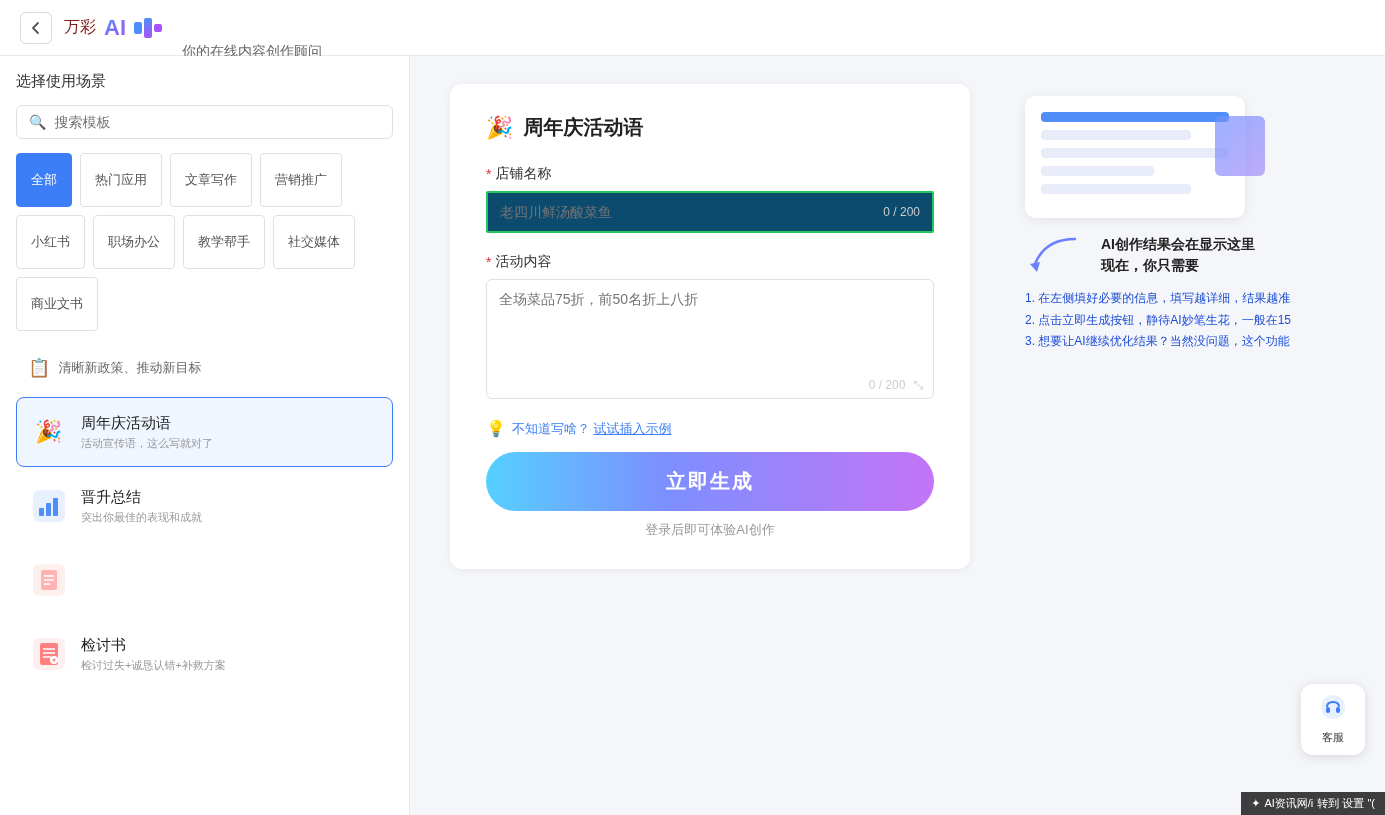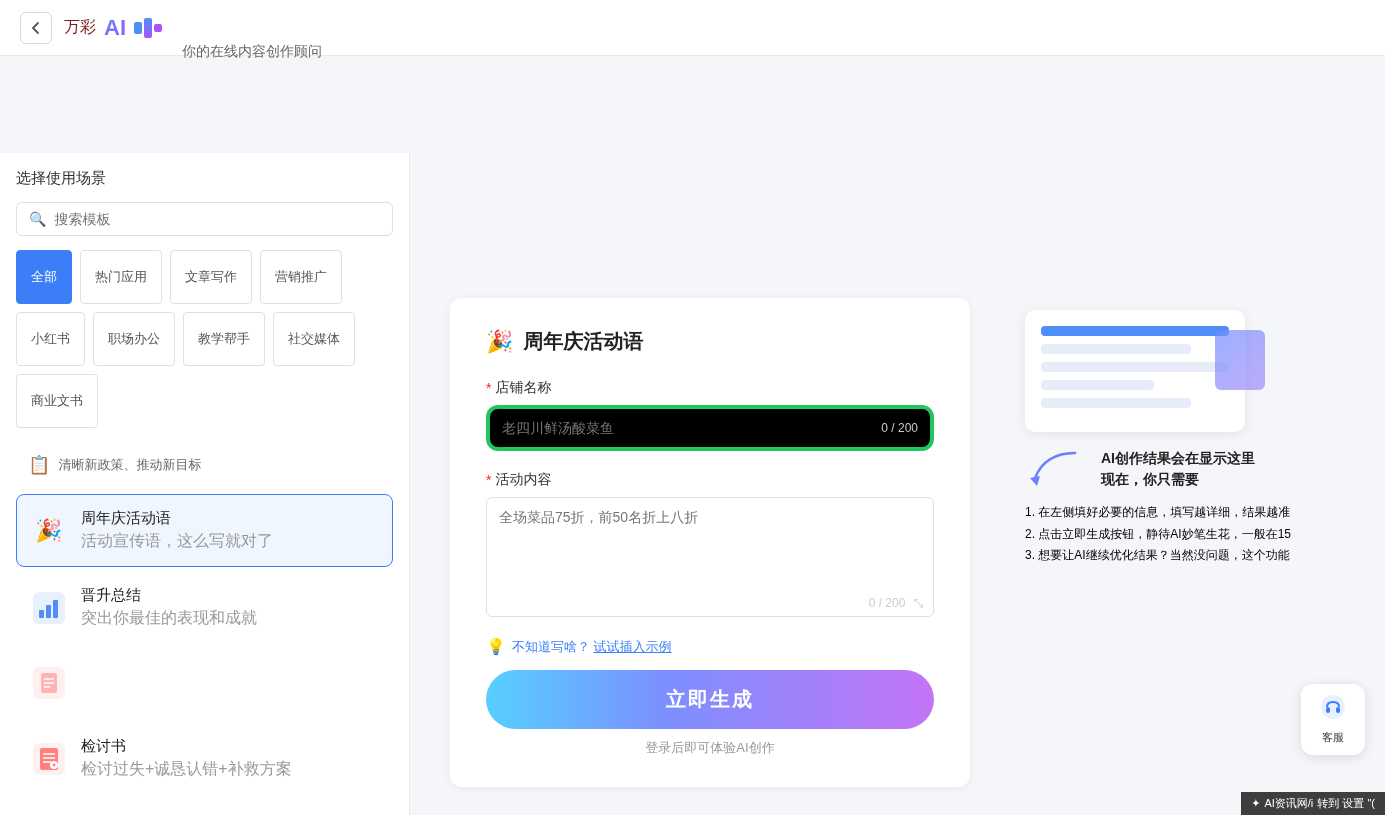--- a/index.html
+++ b/index.html
@@ -19,21 +19,21 @@
     .logo-area { display: flex; align-items: center; gap: 8px; }
     .logo-text { font-size: 16px; font-weight: normal; color: #7f1d1d; }
     .logo-ai {
       background: linear-gradient(135deg, #4f8ef7, #a855f7);
       -webkit-background-clip: text; -webkit-text-fill-color: transparent;
       font-size: 22px; font-weight: bold;
     }
     .header-subtitle { color: #666; font-size: 14px; margin-left: 8px; margin-top: 48px; }
 
     
-    .main-layout { display: flex; flex: 1; overflow: hidden; align-items: flex-end; }
+    .main-layout { display: flex; flex: 1; overflow: hidden; }
 
     
     .sidebar {
       width: 410px; background: #fff; border-right: 1px solid #e8e8e8;
       display: flex; flex-direction: column; padding: 16px;
       overflow-y: auto;
     }
     .sidebar-title { font-size: 15px; color: #333; font-weight: 500; margin-bottom: 14px; }
     .search-box {
       display: flex; align-items: center; gap: 8px;
@@ -59,21 +59,21 @@
     
     .list-item {
       display: flex; align-items: center; gap: 12px;
       padding: 14px 12px; border-radius: 8px; cursor: pointer;
       margin-bottom: 4px;
     }
     .list-item.active { background: #f0f6ff; border: 1.5px solid #3b7ef8; }
     .list-item:not(.active) { border: 1.5px solid transparent; }
     .item-icon { width: 40px; height: 40px; flex-shrink: 0; display: flex; align-items: center; justify-content: center; font-size: 22px; }
     .item-text .item-title { font-size: 15px; font-weight: 500; color: #222; margin-bottom: 3px; }
-    .item-text .item-desc { font-size: 16px; color: #999; }
+    .item-text .item-desc { font-size: 11px; color: #999; }
 
     
     .promo-item {
       display: flex; align-items: center; gap: 8px;
       padding: 10px 12px; margin-bottom: 8px;
     }
     .promo-icon { color: #4f8ef7; font-size: 18px; }
     .promo-text { font-size: 13px; color: #666; }
 
     
@@ -92,22 +92,22 @@
     .form-title { font-size: 20px; font-weight: 600; color: #222; }
 
     .field-label {
       font-size: 14px; color: #333; font-weight: 500; margin-bottom: 8px;
       display: flex; align-items: center; gap: 4px;
     }
     .required { color: #f5222d; }
     .field-group { margin-bottom: 20px; }
 
     .input-wrapper {
-      border: 4px solid #22c55e; border-radius: 12px;
-      overflow: hidden; background: #000000;
+      border: 2px solid #22c55e; border-radius: 2px;
+      overflow: hidden; background: #0c4a6e;
     }
     .input-row {
       display: flex; align-items: center; padding: 0 12px;
     }
     .input-row input {
       flex: 1; border: none; outline: none;
       font-size: 14px; color: #ccc; padding: 11px 0;
       background: transparent;
     }
     .char-count { font-size: 12px; color: #ccc; white-space: nowrap; }
@@ -175,21 +175,21 @@
       background: linear-gradient(135deg, #6e8fff, #a78bfa);
       border-radius: 6px; opacity: 0.7;
     }
     .arrow-annotation {
       display: flex; align-items: flex-start; gap: 16px;
       margin-top: 16px;
     }
     .arrow-svg { width: 60px; height: 40px; flex-shrink: 0; }
     .annotation-text { font-size: 14px; font-weight: 600; color: #222; line-height: 1.5; }
     .steps-text {
-      font-size: 12px; color: #000000; margin-top: 12px; line-height: 1.8;
+      font-size: 12px; color: #1d4ed8; margin-top: 12px; line-height: 1.8;
     }
 
     
     .cs-btn {
       position: fixed; right: 20px; bottom: 60px;
       background: #fff; border-radius: 12px; padding: 10px 12px;
       box-shadow: 0 2px 12px rgba(0,0,0,0.12);
       display: flex; flex-direction: column; align-items: center; gap: 4px;
       cursor: pointer; width: 64px;
     }

